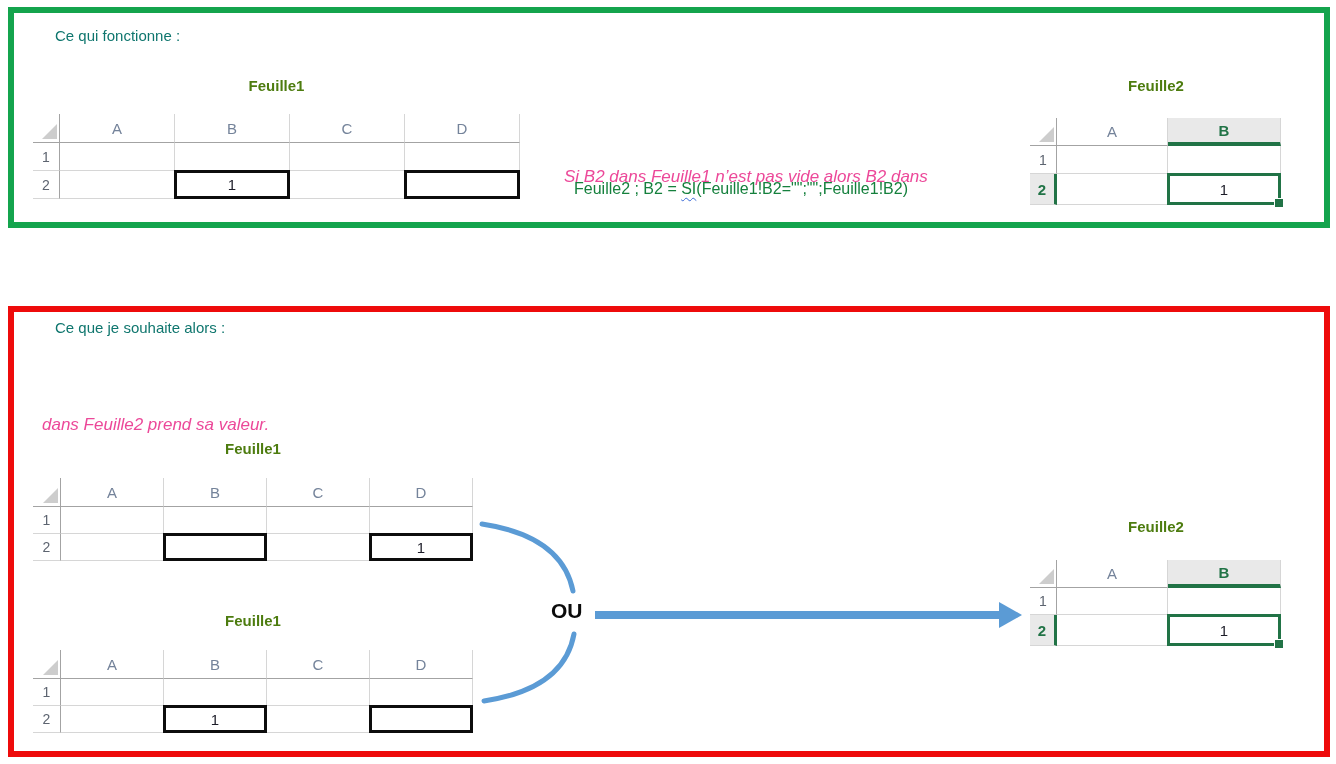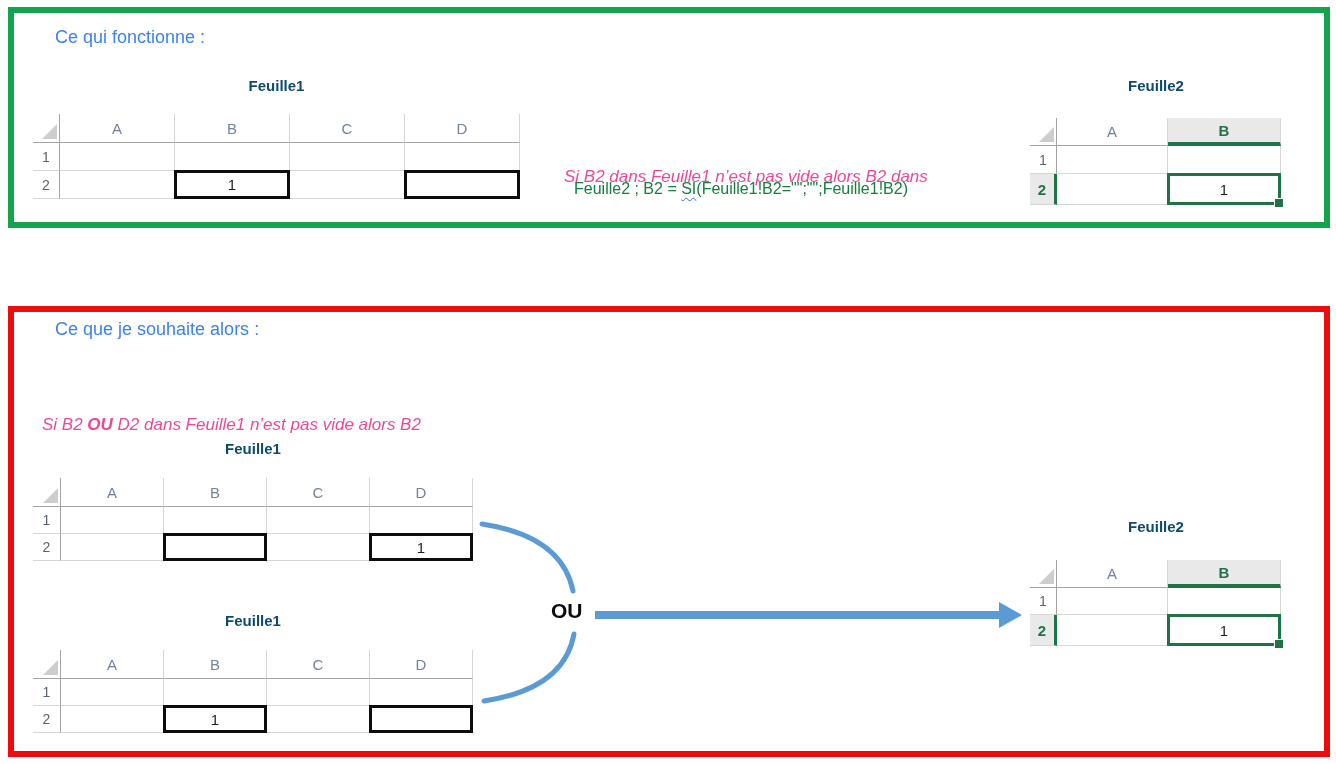--- a/index.html
+++ b/index.html
@@ -3,22 +3,22 @@
 <meta charset="utf-8">
 <style>
   html,body{margin:0;padding:0;background:#ffffff;}
   #page{
     position:relative;width:1336px;height:764px;background:#ffffff;overflow:hidden;
     font-family:"Liberation Sans", sans-serif;color:#1b1b1b;
   }
   .frame{position:absolute;box-sizing:border-box;background:#ffffff;}
   .frame.green{border:6px solid #14A44D;}
   .frame.red{border:6px solid #EE0B0B;}
-  .box-title{position:absolute;font-size:18px;color:#3b82f6;}
-  .sheet-title{position:absolute;font-weight:bold;font-size:15px;color:#0c4a6e;text-align:center;}
+  .box-title{position:absolute;font-size:15px;color:#0f766e;}
+  .sheet-title{position:absolute;font-weight:bold;font-size:15px;color:#4d7c0f;text-align:center;}
   .note{position:absolute;font-style:italic;font-size:17px;line-height:30px;color:#ec4899;white-space:pre-wrap;}
   .note .b{font-weight:bold;}
   .formula{position:absolute;font-size:16px;color:#15803d;white-space:pre-wrap;}
   .wavy{text-decoration-line:underline;text-decoration-style:wavy;text-decoration-color:#3B6BD6;text-decoration-thickness:1px;text-underline-offset:3px;}
   .sheet{position:absolute;display:grid;background:#fff;}
   .cell{position:relative;box-sizing:border-box;display:flex;align-items:center;justify-content:center;
         border-right:1px solid #D6D6D6;border-bottom:1px solid #D6D6D6;background:#fff;
         font-size:15px;color:#1c1c28;}
   .colhdr{color:#74839A;border-bottom:1px solid #A3A3A3;font-size:15px;}
   .rowhdr{color:#5D6470;border-right:1px solid #A3A3A3;font-size:14px;}
@@ -91,21 +91,20 @@
         <span>1</span>
         <span class="handle"></span>
       </div>
   </div>
 
   <div class="frame red" style="left:8px;top:306px;width:1322px;height:451px;"></div>
 
   <div class="box-title" style="left:55px;top:319px;">Ce que je souhaite alors :</div>
 
   <div class="note" style="left:42px;top:350px;">
-    <div><span>Si B2 </span><span class="b">OU</span><span> D2 dans Feuille1 n’est pas vide alors B2</span></div>
     <div>dans Feuille2 prend sa valeur.</div>
   </div>
 
   <div class="sheet-title" style="left:33px;top:440px;width:440px;">Feuille1</div>
 
   <div class="sheet" style="left:33px;top:478px;grid-template-columns:28px 103px 103px 103px 103px;grid-template-rows:29px 27px 27px;">
     <div class="cell corner">
         <span class="tri"></span>
       </div>
     <div class="cell colhdr">A</div>

